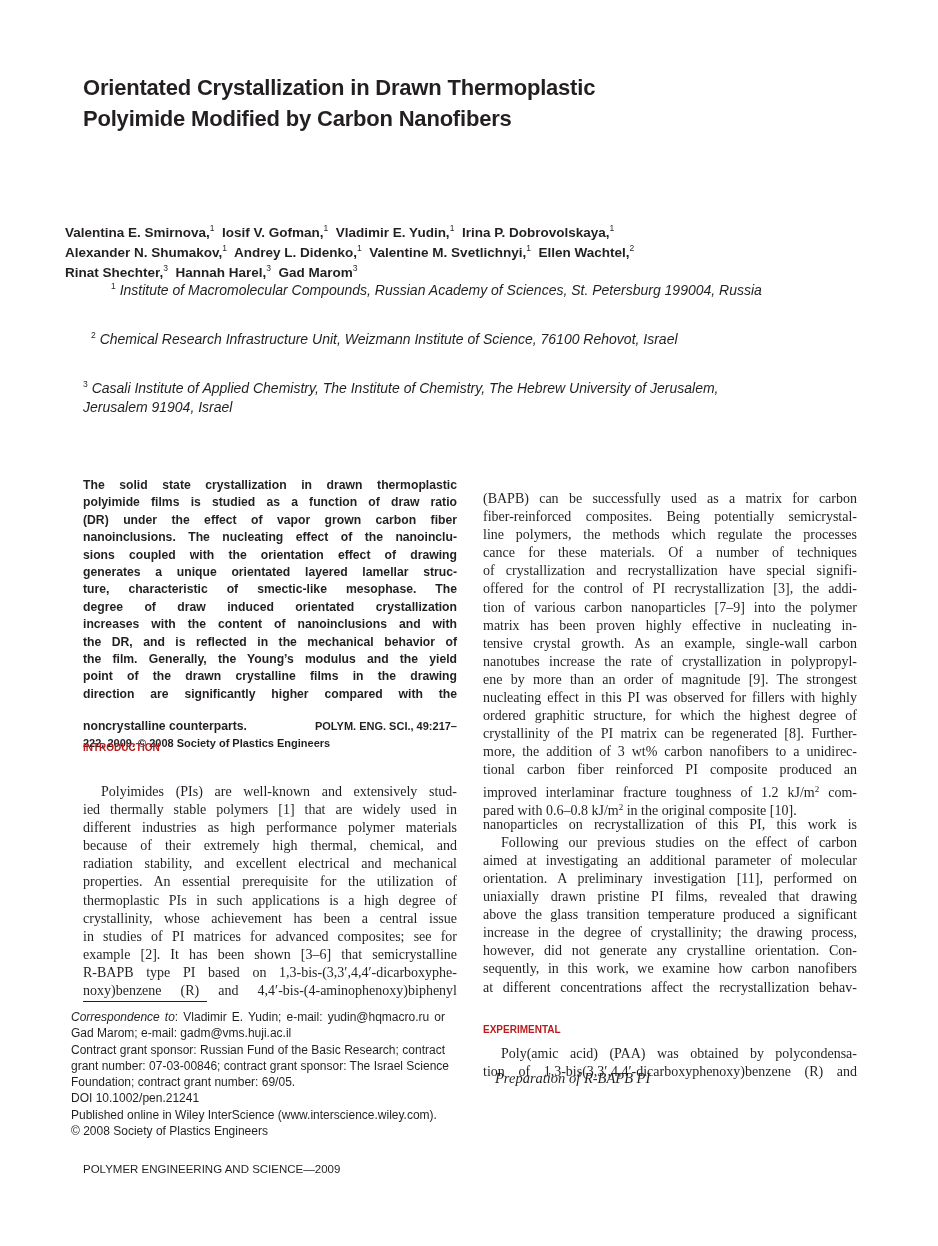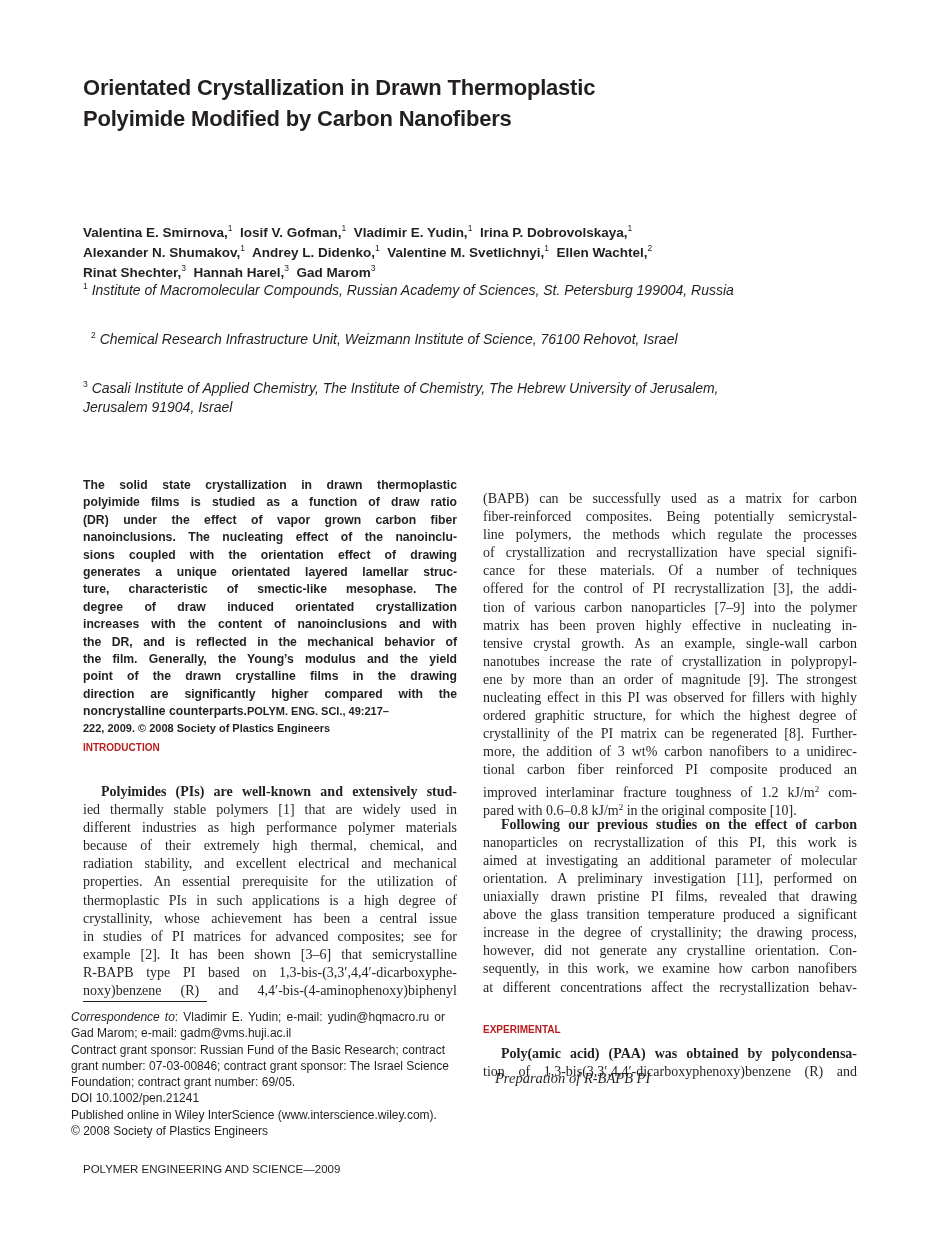--- a/index.html
+++ b/index.html
@@ -4,21 +4,21 @@
   <style>
     html, body { margin: 0; padding: 0; background: #ffffff; }
     body { width: 938px; height: 1246px; position: relative; overflow: hidden; color: #231f20; }
     .title {
       position: absolute; left: 83px; top: 72px; width: 760px;
       font-family: "Liberation Sans", sans-serif; font-weight: bold;
       font-size: 22px; line-height: 31px; letter-spacing: -0.2px; color: #231f20;
     }
     .title div { white-space: nowrap; }
     .authors {
-      position: absolute; left: 83px; top: 223px; width: 780px;
+      position: absolute; left: 65px; top: 223px; width: 780px;
       font-family: "Liberation Sans", sans-serif; font-weight: bold;
       font-size: 13.5px; line-height: 20px; color: #231f20;
     }
     .authors .line { white-space: nowrap; }
     sup { font-size: 8.5px; font-weight: normal; vertical-align: 6px; line-height: 0; }
     .aff {
       position: absolute; left: 83px; width: 780px;
       font-family: "Liberation Sans", sans-serif; font-style: italic;
       font-size: 14px; line-height: 19px; color: #231f20;
     }
@@ -34,21 +34,21 @@
     .abstract .cite { font-size: 11px; }
     .h-section {
       position: absolute; font-family: "Liberation Sans", sans-serif; font-weight: bold;
       font-size: 10px; color: #b91c1c; white-space: nowrap;
     }
     .body-col {
       position: absolute; width: 374px;
       font-family: "Liberation Serif", serif; font-size: 14px; line-height: 18.1px; color: #231f20; margin-top: 12px;
     }
     .body-col .jl { height: 18.1px; }
-    .indent { padding-left: 18px; font-weight: bold; }
+    .indent { padding-left: 18px; }
     .rule { position: absolute; left: 83px; top: 1001px; width: 124px; height: 1px; background: #231f20; }
     .footnotes {
       position: absolute; left: 71px; top: 1009px; width: 374px;
       font-family: Liberation Sans, sans-serif; font-size: 12px; line-height: 16.3px; color: #231f20;
     }
     .footnotes .jl { height: 16.3px; }
     .footer {
       position: absolute; left: 83px; top: 1163px;
       font-family: "Liberation Sans", sans-serif; font-size: 11.5px; color: #231f20; white-space: nowrap; text-align: center;
     }
@@ -79,21 +79,21 @@
     <span>Valentine M. Svetlichnyi,</span><sup>1</sup>&nbsp;
     <span>Ellen Wachtel,</span><sup>2</sup>
   </div>
   <div class="line">
     <span>Rinat Shechter,</span><sup>3</sup>&nbsp;
     <span>Hannah Harel,</span><sup>3</sup>&nbsp;
     <span>Gad Marom</span><sup>3</sup>
   </div>
 </div>
 
-<div class="aff" style="top:281px;">
+<div class="aff" style="top:281px;margin-left:28px;">
   <div class="line"><sup>1</sup> <span>Institute of Macromolecular Compounds, Russian Academy of Sciences, St. Petersburg 199004, Russia</span></div>
 </div>
 <div class="aff" style="top:330px;margin-left:8px;">
   <div class="line"><sup>2</sup> <span>Chemical Research Infrastructure Unit, Weizmann Institute of Science, 76100 Rehovot, Israel</span></div>
 </div>
 <div class="aff" style="top:379px;">
   <div class="line"><sup>3</sup> <span>Casali Institute of Applied Chemistry, The Institute of Chemistry, The Hebrew University of Jerusalem,</span></div>
   <div class="line">Jerusalem 91904, Israel</div>
 </div>
 
@@ -104,21 +104,21 @@
   <span class="jl">nanoinclusions. The nucleating effect of the nanoinclu-</span>
   <span class="jl">sions coupled with the orientation effect of drawing</span>
   <span class="jl">generates a unique orientated layered lamellar struc-</span>
   <span class="jl">ture, characteristic of smectic-like mesophase. The</span>
   <span class="jl">degree of draw induced orientated crystallization</span>
   <span class="jl">increases with the content of nanoinclusions and with</span>
   <span class="jl">the DR, and is reflected in the mechanical behavior of</span>
   <span class="jl">the film. Generally, the Young’s modulus and the yield</span>
   <span class="jl">point of the drawn crystalline films in the drawing</span>
   <span class="jl">direction are significantly higher compared with the</span>
-  <span class="jl" style="display:flex; ">
+  <span class="jl" style="display:flex; justify-content:space-between;margin-top:15px;">
     <span>noncrystalline counterparts.</span>
     <span class="cite">POLYM. ENG. SCI., 49:217–</span>
   </span>
   <span class="jl last cite">222, 2009. © 2008 Society of Plastics Engineers</span>
 </div>
 
 <div class="h-section" style="left:83px; top:742px;">INTRODUCTION</div>
 
 <div class="body-col" style="left:83px; top:771px;">
   <span class="jl indent">Polyimides (PIs) are well-known and extensively stud-</span>
@@ -147,37 +147,37 @@
   <span class="jl last">Published online in Wiley InterScience (www.interscience.wiley.com).</span>
   <span class="jl last">© 2008 Society of Plastics Engineers</span>
 </div>
 
 <div class="footer">POLYMER ENGINEERING AND SCIENCE—2009</div>
 
 <div class="body-col" style="left:483px; top:478px;">
   <span class="jl">(BAPB) can be successfully used as a matrix for carbon</span>
   <span class="jl">fiber-reinforced composites. Being potentially semicrystal-</span>
   <span class="jl">line polymers, the methods which regulate the processes</span>
+  <span class="jl">cance for these materials. Of a number of techniques</span>
   <span class="jl">of crystallization and recrystallization have special signifi-</span>
-  <span class="jl">cance for these materials. Of a number of techniques</span>
   <span class="jl">offered for the control of PI recrystallization [3], the addi-</span>
   <span class="jl">tion of various carbon nanoparticles [7–9] into the polymer</span>
   <span class="jl">matrix has been proven highly effective in nucleating in-</span>
   <span class="jl">tensive crystal growth. As an example, single-wall carbon</span>
   <span class="jl">nanotubes increase the rate of crystallization in polypropyl-</span>
   <span class="jl">ene by more than an order of magnitude [9]. The strongest</span>
   <span class="jl">nucleating effect in this PI was observed for fillers with highly</span>
   <span class="jl">ordered graphitic structure, for which the highest degree of</span>
   <span class="jl">crystallinity of the PI matrix can be regenerated [8]. Further-</span>
   <span class="jl">more, the addition of 3 wt% carbon nanofibers to a unidirec-</span>
   <span class="jl">tional carbon fiber reinforced PI composite produced an</span>
   <span class="jl"><span>improved interlaminar fracture toughness of 1.2 kJ/m</span><span class="supx">2</span><span> com-</span></span>
   <span class="jl last"><span>pared with 0.6–0.8 kJ/m</span><span class="supx">2</span><span> in the original composite [10].</span></span>
+  <span class="jl">nanoparticles on recrystallization of this PI, this work is</span>
   <span class="jl indent">Following our previous studies on the effect of carbon</span>
-  <span class="jl">nanoparticles on recrystallization of this PI, this work is</span>
   <span class="jl">aimed at investigating an additional parameter of molecular</span>
   <span class="jl">orientation. A preliminary investigation [11], performed on</span>
   <span class="jl">uniaxially drawn pristine PI films, revealed that drawing</span>
   <span class="jl">above the glass transition temperature produced a significant</span>
   <span class="jl">increase in the degree of crystallinity; the drawing process,</span>
   <span class="jl">however, did not generate any crystalline orientation. Con-</span>
   <span class="jl">sequently, in this work, we examine how carbon nanofibers</span>
   <span class="jl">at different concentrations affect the recrystallization behav-</span>
 </div>
 

